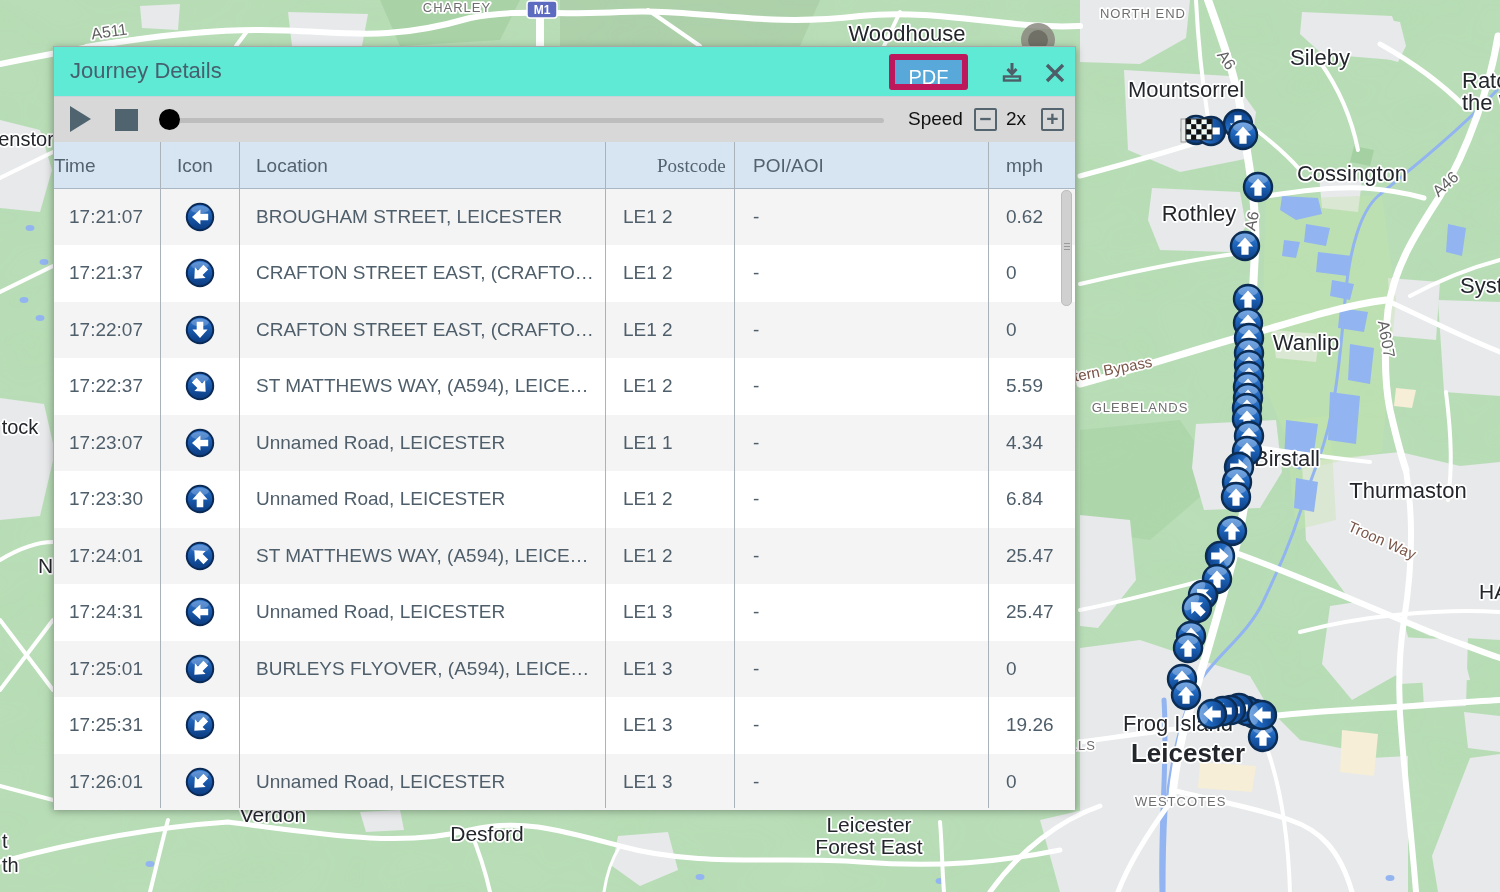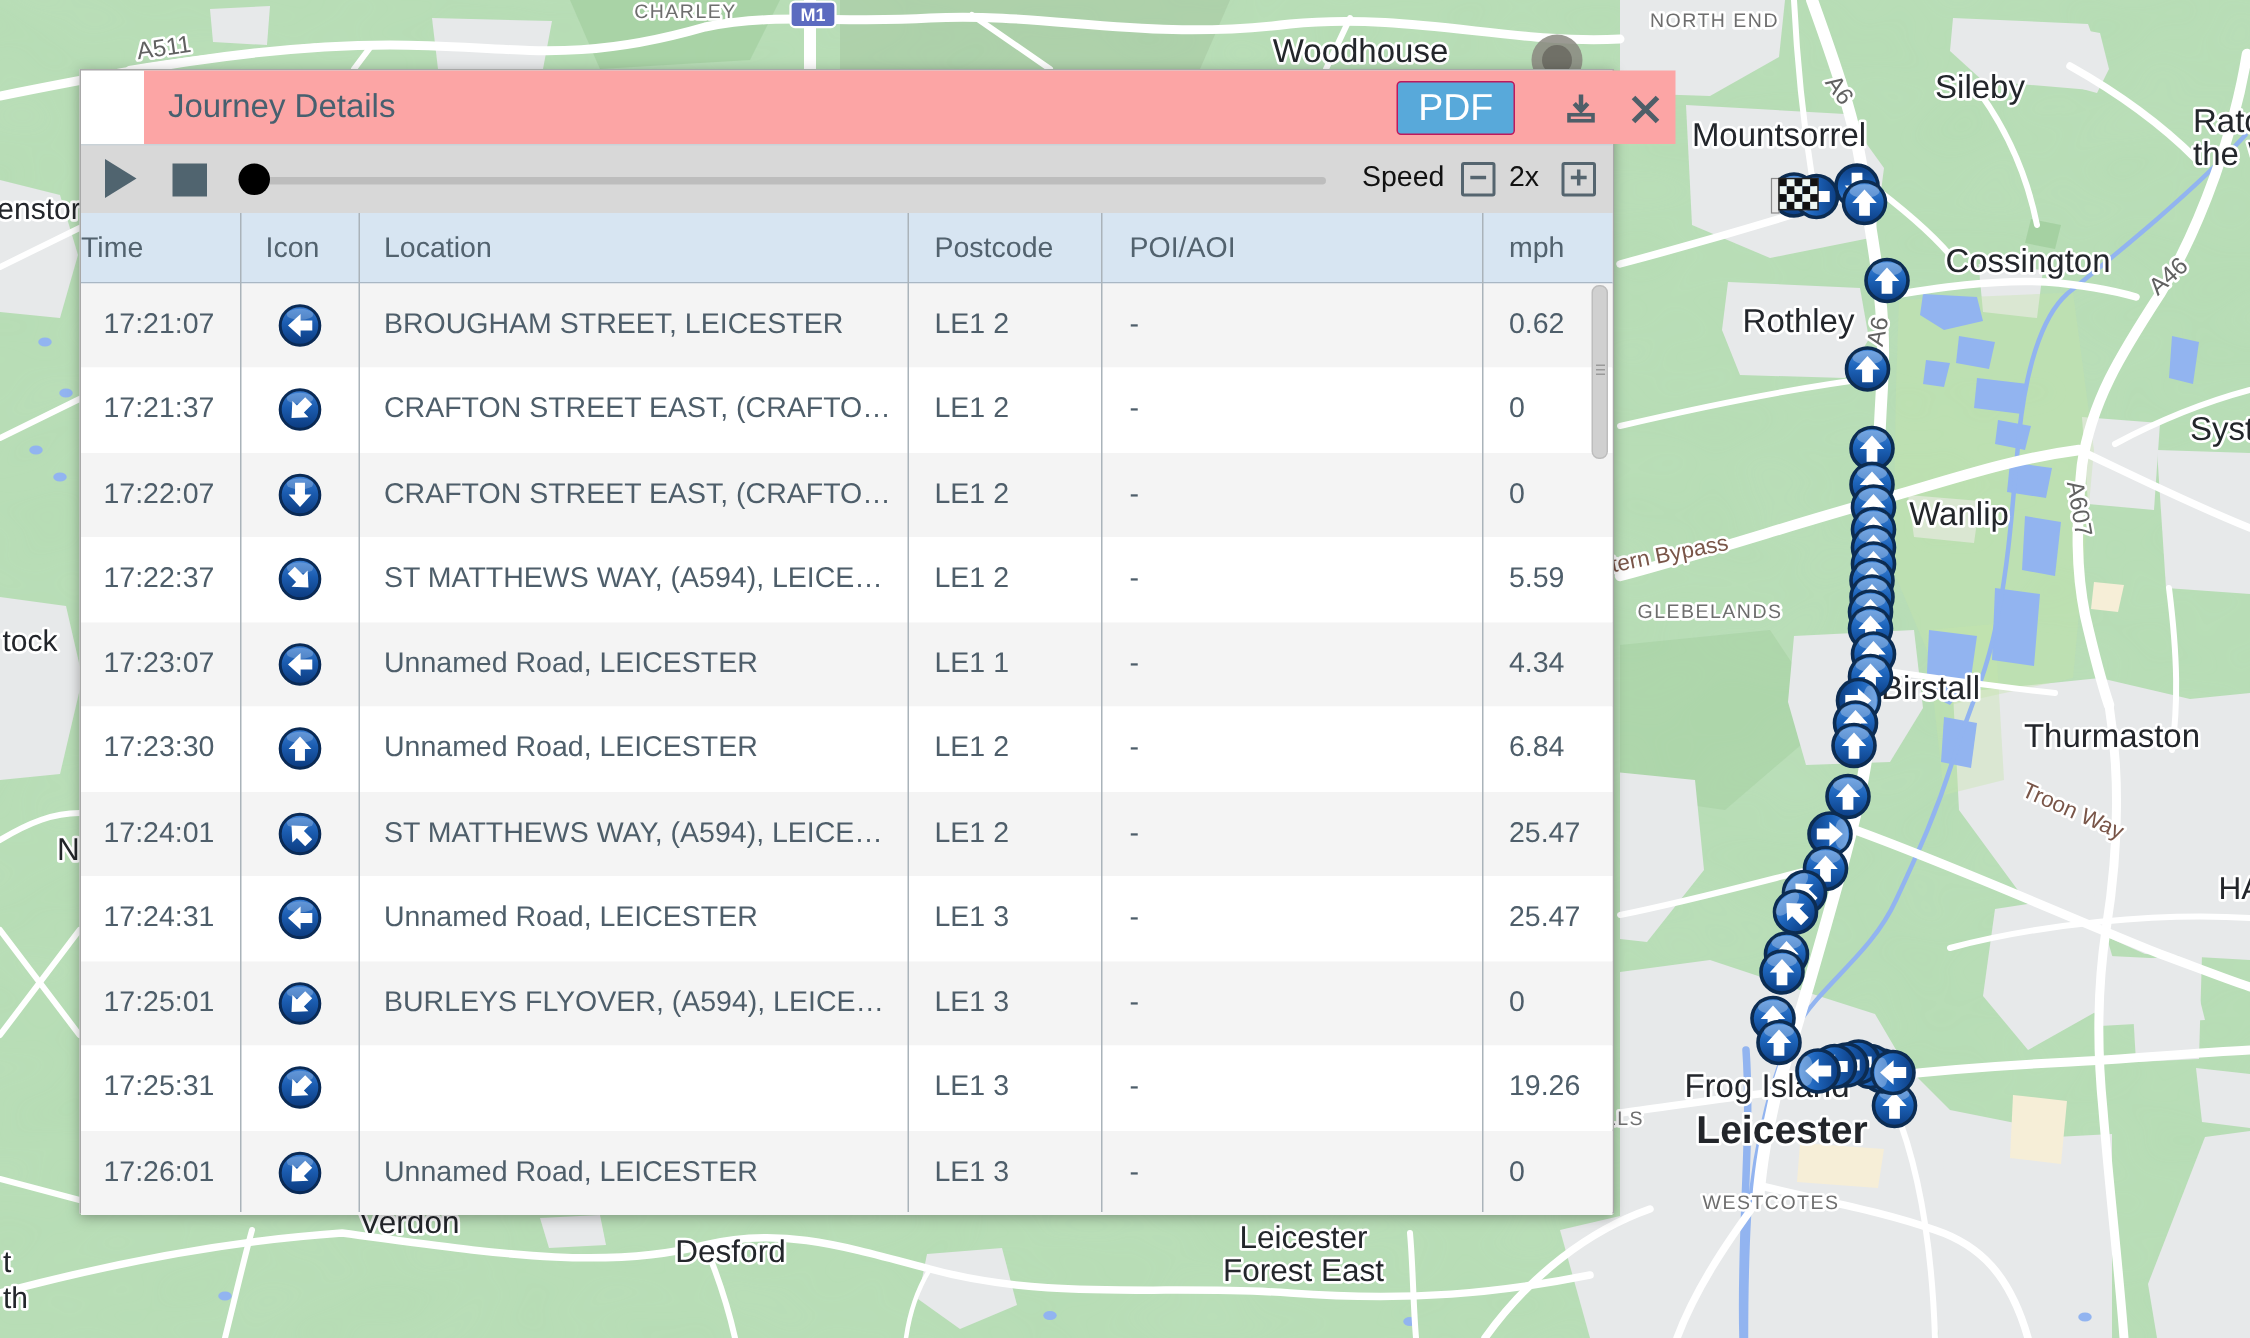--- a/index.html
+++ b/index.html
@@ -1,23 +1,23 @@
 <!DOCTYPE html>
 <html><head><meta charset="utf-8">
 <style>
 * { margin:0; padding:0; box-sizing:border-box; }
 html,body { width:1500px; height:892px; overflow:hidden; font-family:"Liberation Sans", sans-serif; }
 .stage { position:relative; width:1500px; height:892px; overflow:hidden; background:#b6dcb4; }
 .map { position:absolute; left:0; top:0; }
 .panel { position:absolute; left:53px; top:46px; width:1023px; height:763px;
   background:#ffffff; border:1px solid #a8a8a8; box-shadow:0 2px 8px rgba(0,0,0,0.35); }
-.titlebar { position:absolute; left:0; top:0; width:100%; height:49px; background:#fca5a5;margin-left:42px; }
+.titlebar { position:absolute; left:0; top:0; width:100%; height:49px; background:#5eead4; }
 .title { position:absolute; left:16px; top:11px; font-size:22px; color:#47606f; }
 .pdfbtn { position:absolute; right:107px; top:7px; width:79px; height:36px; background:#58a9da;
-  border:1px solid #be185d; border-radius:3px; color:#ffffff; font-size:25px; text-align:center; line-height:34px; }
+  border:6px solid #be185d; border-radius:3px; color:#ffffff; font-size:20px; text-align:center; line-height:34px; }
 .dlicon { position:absolute; right:51px; top:13px; }
 .xicon { position:absolute; right:8px; top:14px; }
 .controls { position:absolute; left:0; top:49px; width:100%; height:58px; background:#d8d8d8; border-top:1px solid #c9d2d7; }
 .play { position:absolute; left:16px; top:9px; width:0; height:0;
   border-left:21px solid #50646f; border-top:13px solid transparent; border-bottom:13px solid transparent; }
 .stop { position:absolute; left:61px; top:12px; width:23px; height:22px; background:#50646f; }
 .track { position:absolute; left:109px; top:21px; width:721px; height:5px; background:#bdbdbd; border-radius:3px; }
 .knob { position:absolute; left:105px; top:12px; width:21px; height:21px; background:#000000; border-radius:50%; }
 .speedlbl { position:absolute; left:854px; top:11px; font-size:19px; color:#111111; }
 .sbtn { position:absolute; top:11px; width:23px; height:23px; border:2px solid #55656f; border-radius:2px;
@@ -31,21 +31,21 @@
 .row .c { position:absolute; top:0; height:56.45px; line-height:56.45px; font-size:19px;
   white-space:nowrap; overflow:hidden; }
 .c-time { left:15px; width:88px; }
 .c-icon { left:106px; width:79px; }
 .c-icon svg { position:absolute; left:25px; top:13px; }
 .c-loc  { left:202px; width:345px; }
 .c-pc   { left:569px; width:108px; }
 .c-poi  { left:699px; width:230px; }
 .c-mph  { left:952px; width:70px; }
 .th-time { left:0;text-align:center; } .th-icon { left:123px; } .th-loc { left:202px; }
-.th-pc { left:569px; } .th-poi { left:699px; } .th-mph { left:952px; }
+.th-pc { left:603px;font-family:Liberation Serif, serif; } .th-poi { left:699px; } .th-mph { left:952px; }
 .vline { position:absolute; top:95px; width:1px; height:666px; background:#aab3ba; z-index:5; }
 .scrollthumb { position:absolute; left:1007px; top:143px; width:11px; height:116px;
   background:#d0d0d0; border:1px solid #bdbdbd; border-radius:5px; z-index:6; }
 .grip { position:absolute; left:2px; width:6px; height:1px; background:#9a9a9a; }
 </style></head>
 <body>
 <div class="stage">
 <svg class="map" width="1500" height="892" viewBox="0 0 1500 892" font-family="Liberation Sans, sans-serif">
 <defs>
 <linearGradient id="mg" x1="0" y1="0" x2="0" y2="1">

